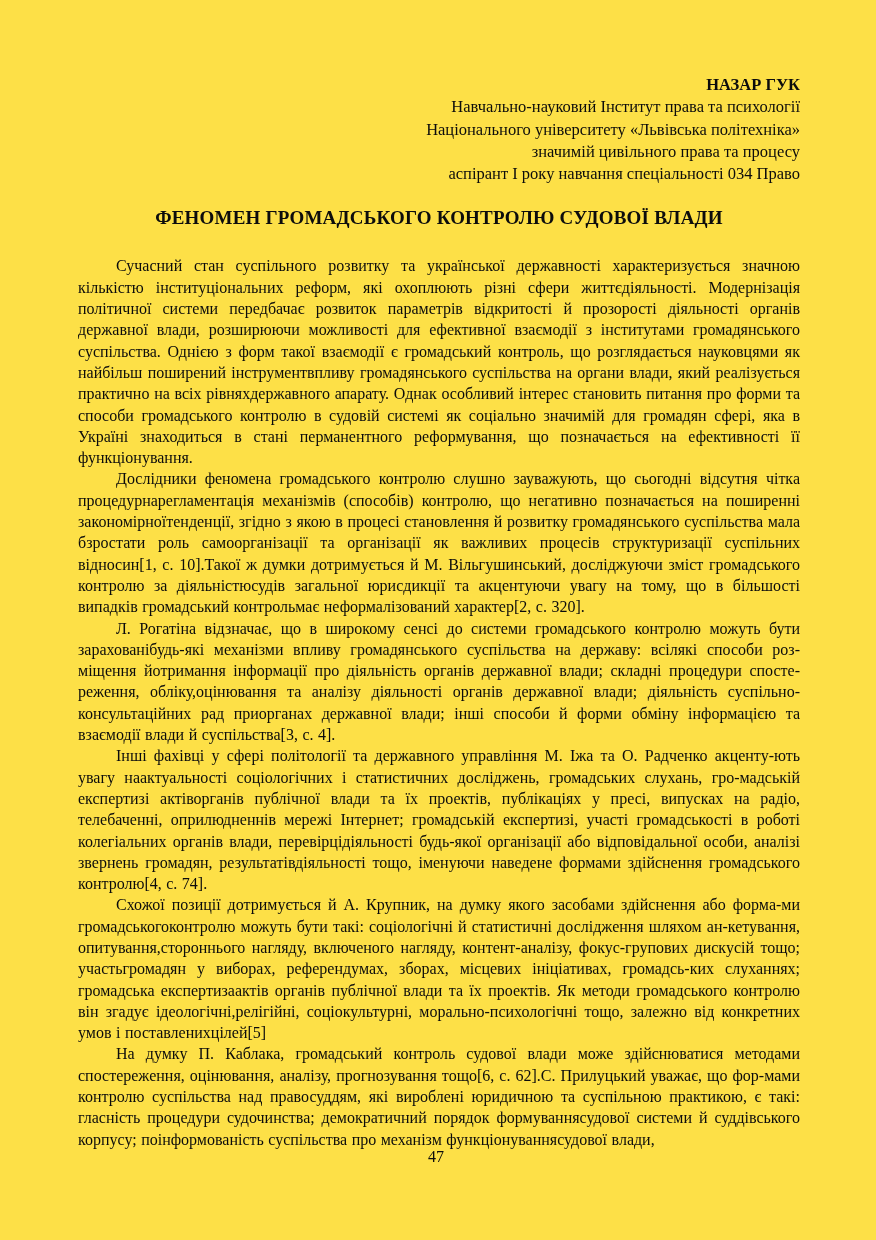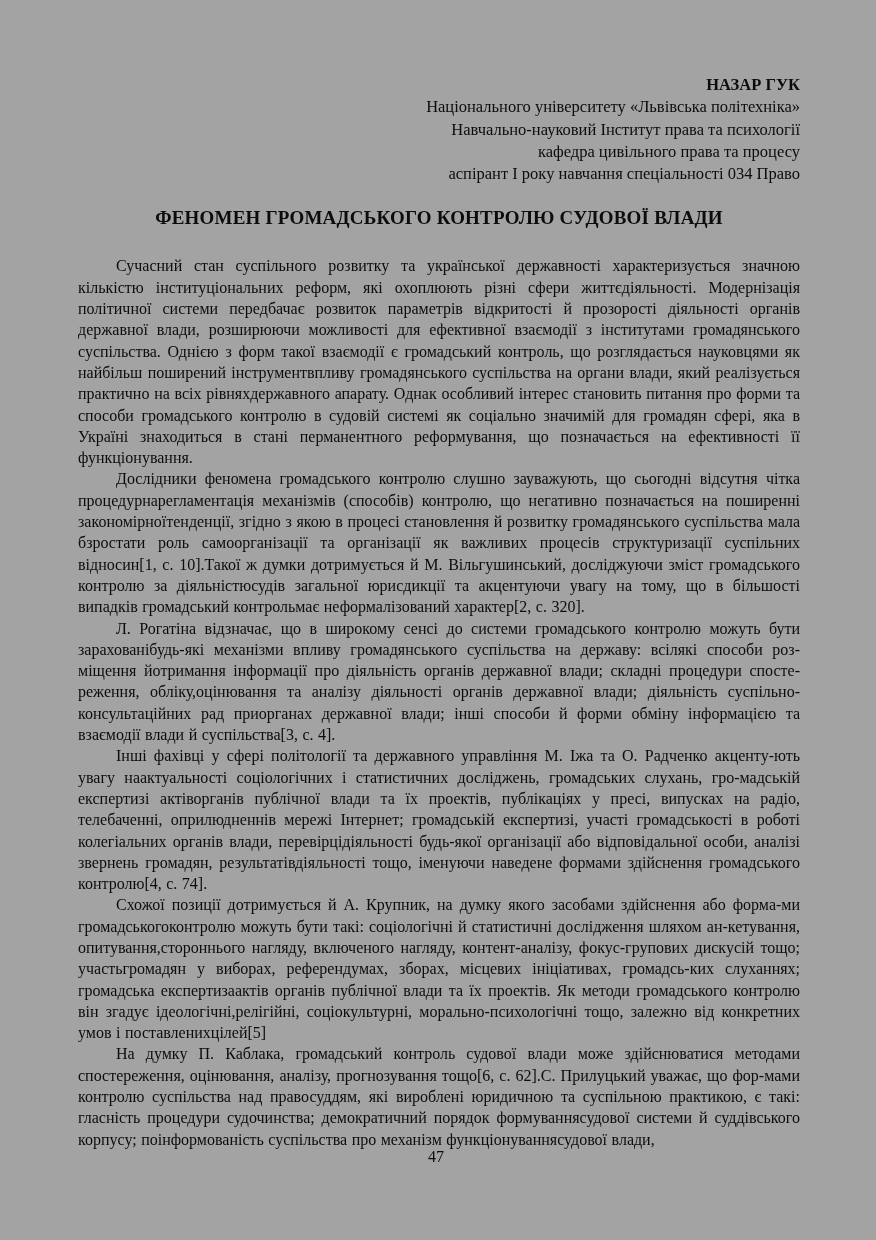--- a/index.html
+++ b/index.html
@@ -4,21 +4,21 @@
 <style>
   html, body {
     margin: 0;
     padding: 0;
     background: #ffffff;
   }
   .page {
     position: relative;
     width: 876px;
     height: 1240px;
-    background: #a3a3a3;
+    background: #fde047;
     color: #0c0c0c;
     font-family: "Liberation Serif", "DejaVu Serif", serif;
     overflow: hidden;
   }
   .content {
     position: absolute;
     left: 78px;
     top: 74px;
     width: 722px;
   }
@@ -58,23 +58,23 @@
   }
 </style>
 </head>
 <body>
 
 <div class="page">
   <div class="content">
 
     <div class="author-block">
       <div class="author-name">НАЗАР ГУК</div>
+      <div>Навчально-науковий Інститут права та психології</div>
       <div>Національного університету «Львівська політехніка»</div>
-      <div>Навчально-науковий Інститут права та психології</div>
-      <div>кафедра цивільного права та процесу</div>
+      <div>значимій цивільного права та процесу</div>
       <div>аспірант І року навчання спеціальності 034 Право</div>
     </div>
 
     <h1 class="article-title">ФЕНОМЕН ГРОМАДСЬКОГО КОНТРОЛЮ СУДОВОЇ ВЛАДИ</h1>
 
     <div class="body-text">
       <p>Сучасний стан суспільного розвитку та української державності характеризується значною кількістю інституціональних реформ, які охоплюють різні сфери життєдіяльності. Модернізація політичної системи передбачає розвиток параметрів відкритості й прозорості діяльності органів державної влади, розширюючи можливості для ефективної взаємодії з інститутами громадянського суспільства. Однією з форм такої взаємодії є громадський контроль, що розглядається науковцями як найбільш поширений інструментвпливу громадянського суспільства на органи влади, який реалізується практично на всіх рівняхдержавного апарату. Однак особливий інтерес становить питання про форми та способи громадського контролю в судовій системі як соціально значимій для громадян сфері, яка в Україні знаходиться в стані перманентного реформування, що позначається на ефективності її функціонування.</p>
       <p>Дослідники феномена громадського контролю слушно зауважують, що сьогодні відсутня чітка процедурнарегламентація механізмів (способів) контролю, що негативно позначається на поширенні закономірноїтенденції, згідно з якою в процесі становлення й розвитку громадянського суспільства мала бзростати роль самоорганізації та організації як важливих процесів структуризації суспільних відносин[1, с. 10].Такої ж думки дотримується й М. Вільгушинський, досліджуючи зміст громадського контролю за діяльністюсудів загальної юрисдикції та акцентуючи увагу на тому, що в більшості випадків громадський контрольмає неформалізований характер[2, с. 320].</p>
       <p>Л. Рогатіна відзначає, що в широкому сенсі до системи громадського контролю можуть бути зарахованібудь-які механізми впливу громадянського суспільства на державу: всілякі способи роз-міщення йотримання інформації про діяльність органів державної влади; складні процедури спосте-реження, обліку,оцінювання та аналізу діяльності органів державної влади; діяльність суспільно-консультаційних рад приорганах державної влади; інші способи й форми обміну інформацією та взаємодії влади й суспільства[3, с. 4].</p>
       <p>Інші фахівці у сфері політології та державного управління М. Іжа та О. Радченко акценту-ють увагу наактуальності соціологічних і статистичних досліджень, громадських слухань, гро-мадській експертизі актіворганів публічної влади та їх проектів, публікаціях у пресі, випусках на радіо, телебаченні, оприлюдненнів мережі Інтернет; громадській експертизі, участі громадськості в роботі колегіальних органів влади, перевірцідіяльності будь-якої організації або відповідальної особи, аналізі звернень громадян, результатівдіяльності тощо, іменуючи наведене формами здійснення громадського контролю[4, с. 74].</p>

